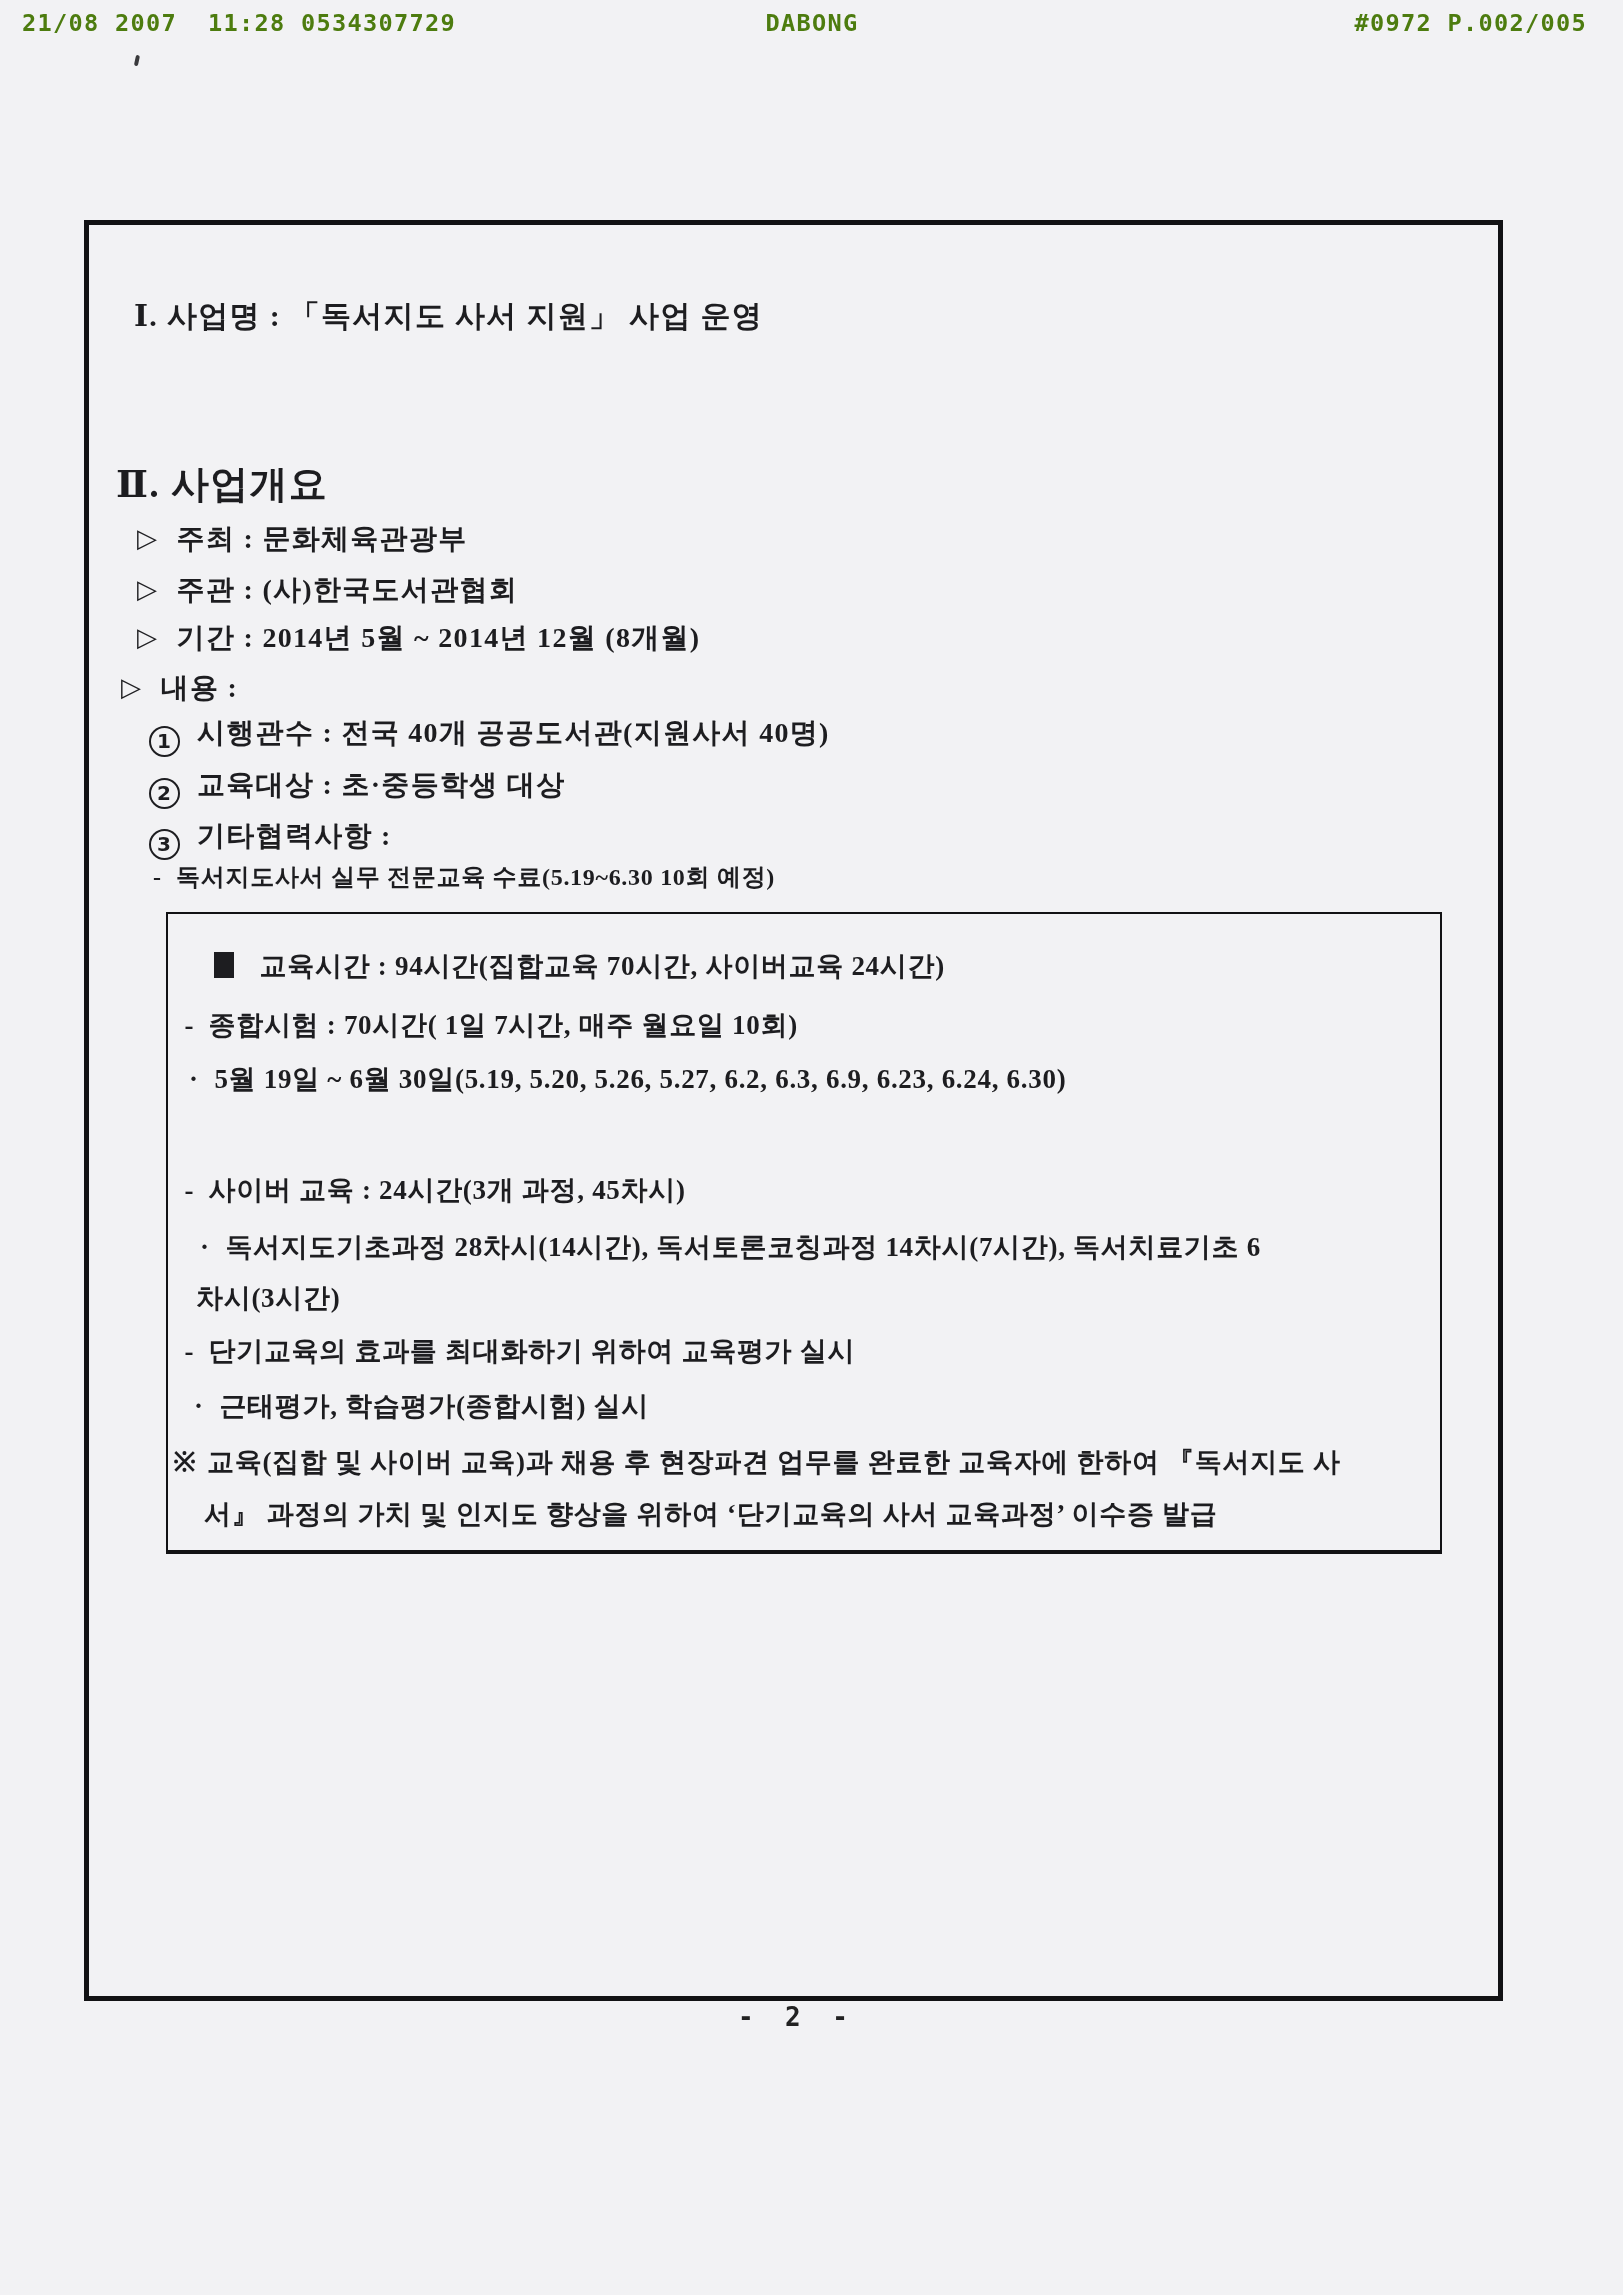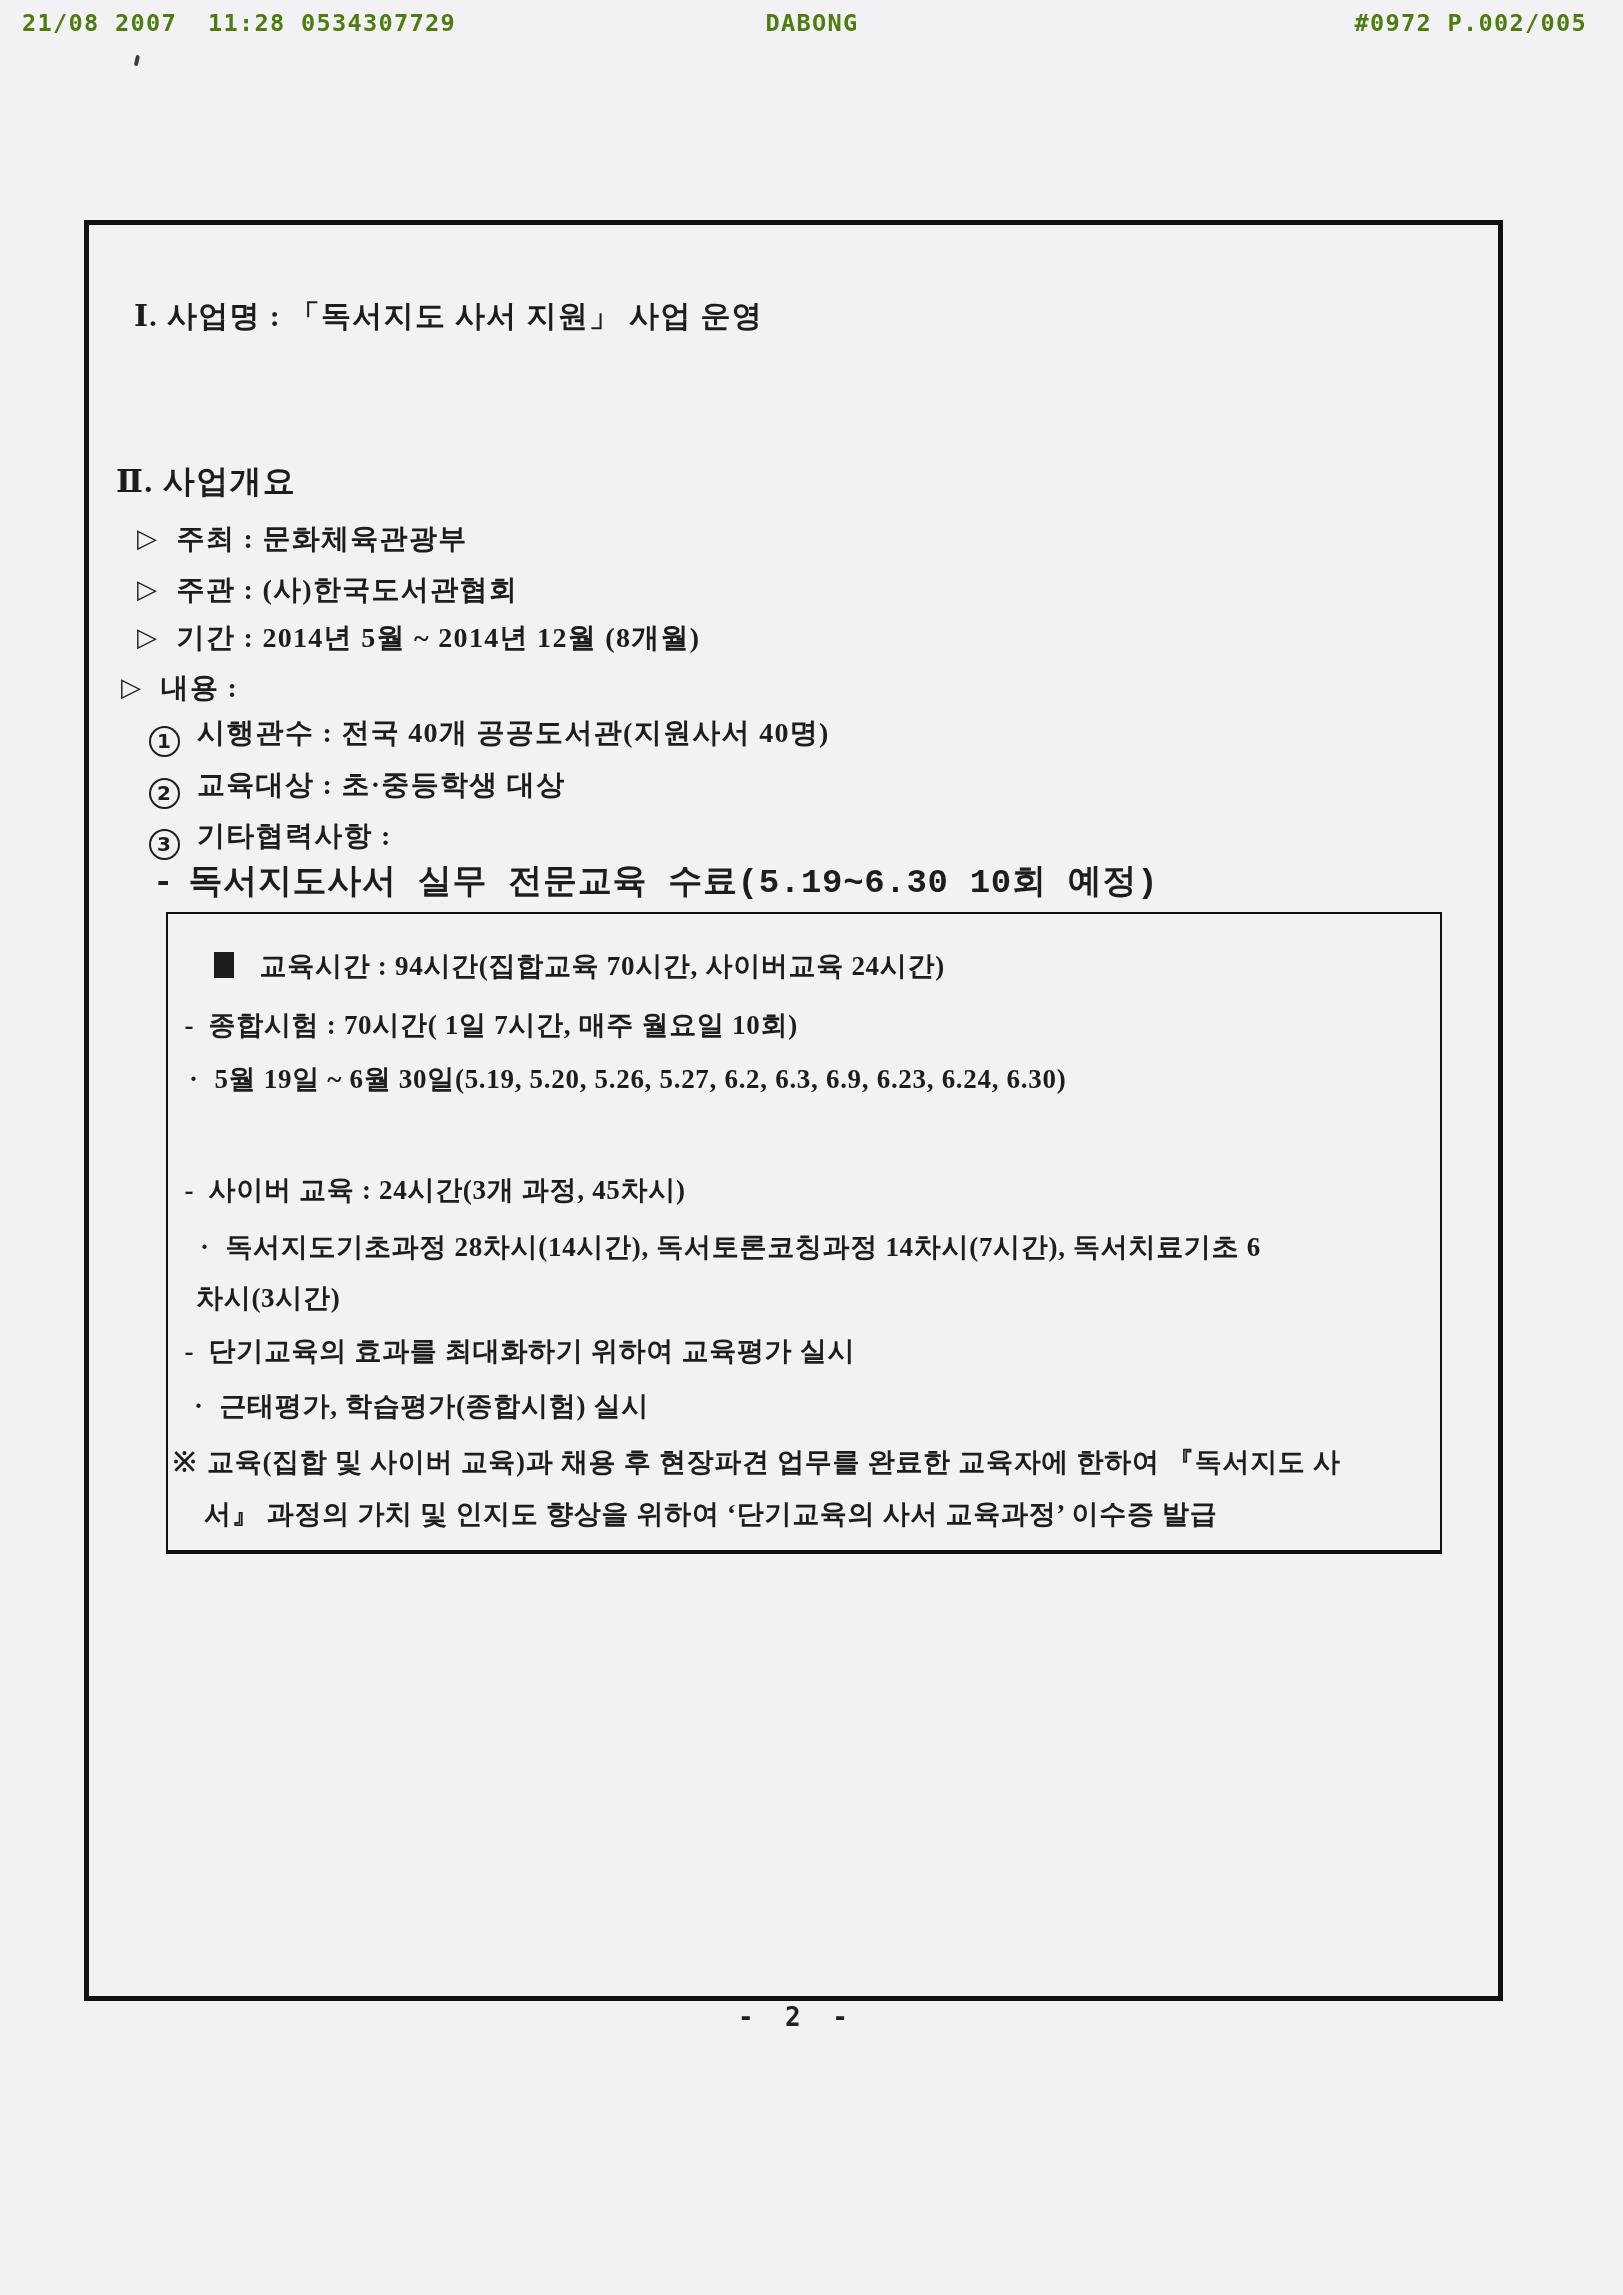--- a/index.html
+++ b/index.html
@@ -29,24 +29,24 @@
   .fax-header .fh-right{position:absolute; right:37px; top:0;}
   .speck{position:absolute; left:135px; top:55px; width:3.9px; height:10.5px; background:#3a3a3c; border-radius:2px; transform:rotate(12deg);}
 
   
   .outer-box{
     position:absolute; left:84px; top:220px; width:1409px; height:1771px;
     border:5.9px solid #121214;
   }
   .line{position:absolute; white-space:nowrap; line-height:1.15;}
   .doc-title{font-size:30px; letter-spacing:1.3px;}
-  .sec-heading{font-size:32px; letter-spacing:1.3px;}
+  .sec-heading{font-size:38px; letter-spacing:1.3px;}
   .b-line{font-size:28px; letter-spacing:1.3px;}
   .n-line{font-size:28px; letter-spacing:1.3px;}
-  .d-line{font-size:34px; letter-spacing:0.7px;font-family:Liberation Mono, monospace;}
+  .d-line{font-size:24px; letter-spacing:0.7px;}
 
   .mk{display:inline-block;}
   .mk-tri{font-family:"DejaVu Sans","Liberation Sans",sans-serif; font-size:26px; margin-right:18.3px; transform:translateY(-1.3px);}
   .mk-dash{margin-right:14.4px;}
   .mk-dot{margin-right:15.7px;}
   .mk-ref{margin-right:10.5px;}
   .circle{
     display:inline-flex; align-items:center; justify-content:center;
     width:31px; height:31px; border:2px solid currentColor; border-radius:50%;
     font-size:20px; margin-right:17px; vertical-align:-5.9px; box-sizing:border-box;

